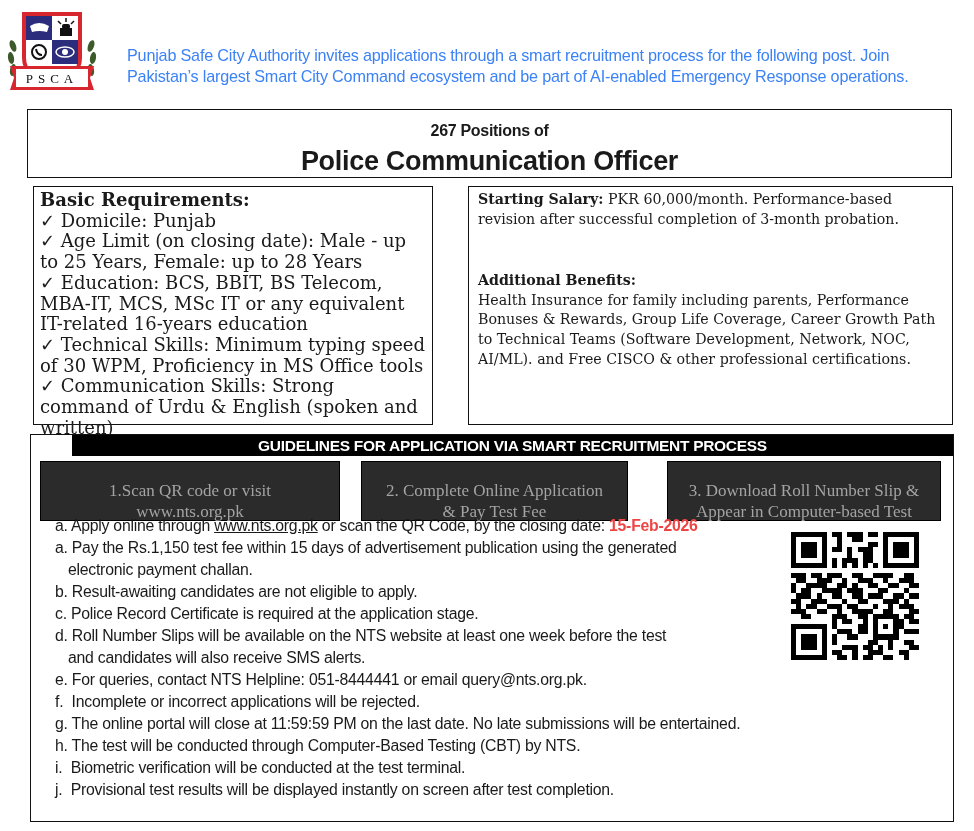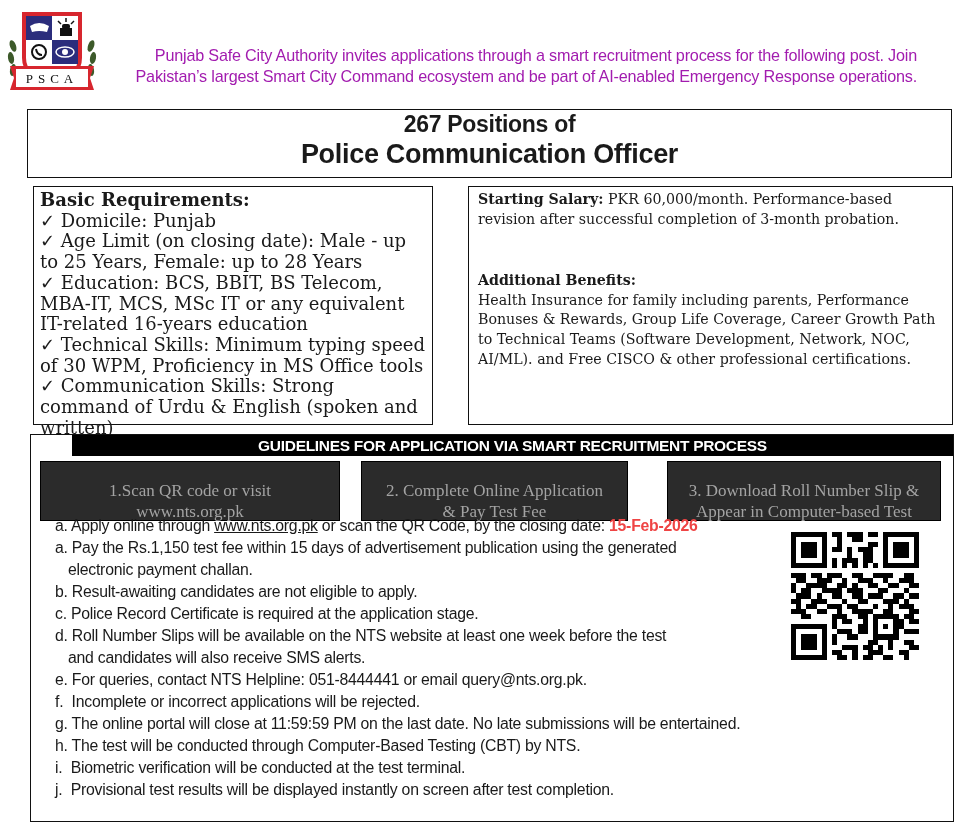--- a/index.html
+++ b/index.html
@@ -1,25 +1,25 @@
 <!DOCTYPE html>
 <html><head>
 <meta charset="utf-8">
 <style>
   html, body { margin:0; padding:0; background:#ffffff; }
   body { width:974px; height:831px; position:relative; overflow:hidden; color:#1a1a1a;
          font-family:"DejaVu Serif", serif; }
   .abs { position:absolute; }
   .logo { left:4px; top:6px; width:96px; height:90px; }
   .intro { left:127px; top:45px; width:790px; font-family:"Liberation Sans", sans-serif;
-           font-size:16.2px; line-height:21px; color:#a21caf; letter-spacing:-0.2px;text-align:right; }
+           font-size:16.2px; line-height:21px; color:#3b82f6; letter-spacing:-0.2px; }
   .title-box { left:27px; top:109px; width:925px; height:69px; border:1.5px solid #111;
                box-sizing:border-box; text-align:center; }
-  .title-box .t1 { font-family:"Liberation Sans", sans-serif; font-weight:bold; font-size:23px;
-                   line-height:28px; letter-spacing:-0.3px; }
+  .title-box .t1 { font-family:"Liberation Sans", sans-serif; font-weight:bold; font-size:16px;
+                   line-height:28px; margin-top:7px; letter-spacing:-0.3px; }
   .title-box .t2 { font-family:"Liberation Sans", sans-serif; font-weight:bold; font-size:27px;
                    line-height:32px; letter-spacing:-0.3px; }
   .req-box { left:33px; top:186px; width:400px; height:239px; border:1.5px solid #111;
              box-sizing:border-box; padding:3px 6px; font-size:18px; line-height:20.7px; }
   .req-box .hd { font-weight:bold; }
   .ben-box { left:468px; top:186px; width:485px; height:239px; border:1.5px solid #111;
              box-sizing:border-box; padding:3px 9px; font-size:14.2px; line-height:19.6px; }
   .ben-box b { font-weight:bold; }
   .gap { height:42px; }
   .guide { left:30px; top:434px; width:924px; height:388px; border:1.5px solid #111;

